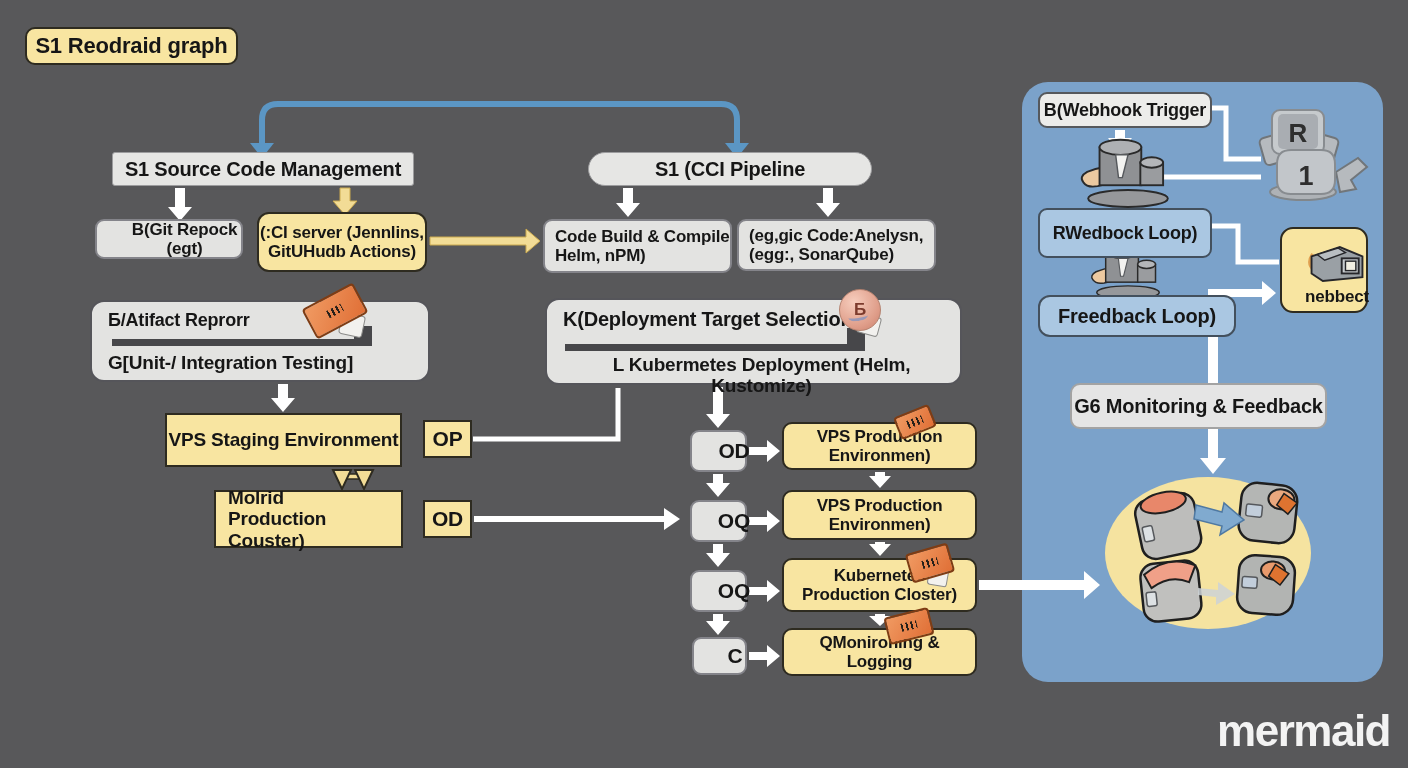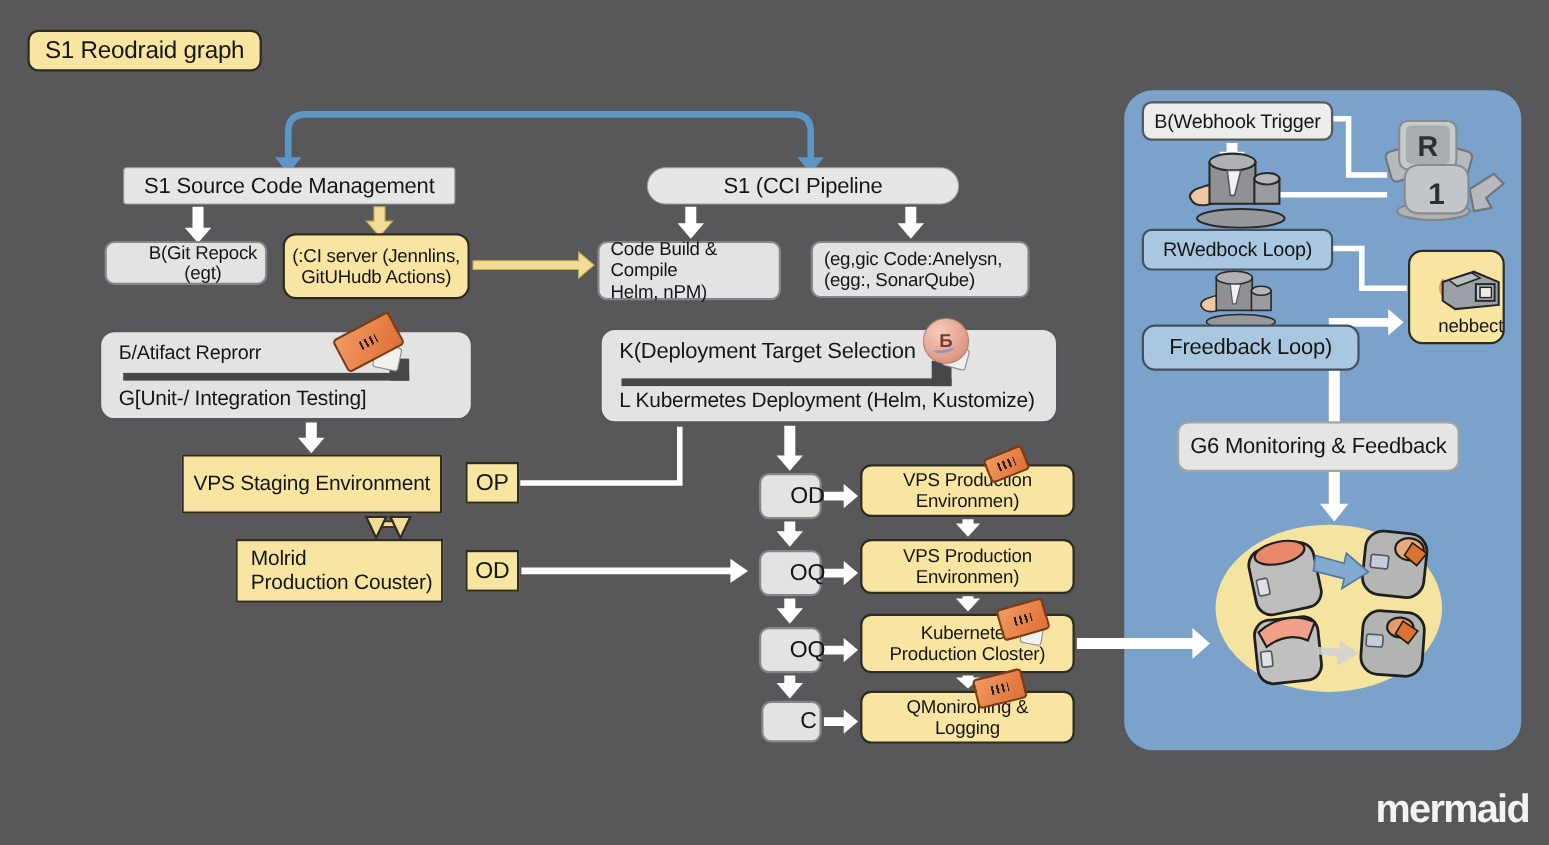--- a/index.html
+++ b/index.html
@@ -4,21 +4,21 @@
 <style>
   html,body{margin:0;padding:0;}
   body{
     width:1408px;height:768px;position:relative;overflow:hidden;
     background:#58585a;
     font-family:"Liberation Sans",sans-serif;
   }
   .box{
     position:absolute;box-sizing:border-box;display:flex;
     align-items:center;justify-content:center;text-align:center;
-    font-weight:normal;color:#161616;z-index:3;letter-spacing:-0.2px;
+    font-weight:bold;color:#161616;z-index:3;letter-spacing:-0.2px;
     line-height:1.12;
   }
   .col{flex-direction:column;}
   .grayN{background:#e3e3e1;border:2px solid #84848a;border-radius:9px;padding-left:31px;}
   .grayFlat{background:#e6e6e4;border:1.5px solid #9c9c9e;border-radius:3px;}
   .yellowN{background:#f8e5a1;border:2px solid #2e2b20;}
   .yellowR{background:#f8e5a1;border:2px solid #2e2b20;border-radius:10px;}
   .blueN{background:#aac7e2;border:2px solid #43505d;border-radius:9px;}
   .panel{
     position:absolute;left:1022px;top:82px;width:361px;height:600px;
@@ -46,21 +46,21 @@
     border:1px solid #b5826f;z-index:4;display:flex;align-items:center;
     justify-content:center;font-weight:bold;color:#7c3b2d;font-size:17px;
   }
   .badge::after{
     content:"";position:absolute;left:8px;bottom:9px;width:20px;height:6px;
     border-bottom:3px solid #8794be;border-radius:50%;transform:rotate(-8deg);
     opacity:.8;
   }
   #watermark{
     position:absolute;right:18px;bottom:12px;color:#f3f3f3;
-    font-size:36px;font-weight:bold;letter-spacing:-1.5px;z-index:3;margin-left:11px;
+    font-size:44px;font-weight:bold;letter-spacing:-1.5px;z-index:3;margin-left:11px;
   }
   svg.layer{position:absolute;left:0;top:0;z-index:2;}
   svg text{font-family:"Liberation Sans",sans-serif;font-weight:bold;}
 </style>
 </head>
 <body>
 
 <div class="panel"></div>
 
 <svg class="layer" width="1408" height="768">
@@ -175,21 +175,21 @@
 
 <div class="box grayN" style="left:95px;top:219px;width:148px;height:40px;font-size:17px;">B(Git Repock (egt)</div>
 
 <div class="box yellowN col" style="left:257px;top:212px;width:170px;height:60px;border-radius:12px;font-size:17px;">
   <div>(:CI server (Jennlins,</div>
   <div>GitUHudb Actions)</div>
 </div>
 
 <div class="box grayFlat" style="left:588px;top:152px;width:284px;height:34px;border-radius:17px;font-size:20px;">S1 (CCI Pipeline</div>
 
-<div class="box grayN col" style="left:543px;top:219px;width:167px;height:54px;font-size:17px;align-items:flex-start;padding-left:10px;text-align:left;">
+<div class="box grayN col" style="left:543px;top:219px;width:189px;height:54px;font-size:17px;align-items:flex-start;padding-left:10px;text-align:left;">
   <div>Code Build &amp; Compile</div>
   <div>Helm, nPM)</div>
 </div>
 
 <div class="box grayN col" style="left:737px;top:219px;width:199px;height:52px;font-size:17px;align-items:flex-start;padding-left:10px;text-align:left;">
   <div>(eg,gic Code:Anelysn,</div>
   <div>(egg:, SonarQube)</div>
 </div>
 
 <div class="box grayN" style="left:90px;top:300px;width:340px;height:82px;border-radius:14px;border-color:#55555a;border-width:2.5px;">
@@ -246,21 +246,21 @@
 <div class="tag" style="left:908px;top:548px;width:40px;height:26px;transform:rotate(-16deg);"></div>
 
 <div class="box yellowR col" style="left:782px;top:628px;width:195px;height:48px;font-size:17px;">
   <div>QMonironing &amp;</div>
   <div>Logging</div>
 </div>
 <div class="tag" style="left:886px;top:612px;width:42px;height:24px;transform:rotate(-14deg);"></div>
 
 <div class="box" style="left:1038px;top:92px;width:174px;height:36px;font-size:18px;background:#ececea;border:2px solid #55585c;border-radius:9px;">B(Webhook Trigger</div>
 
-<div class="box blueN" style="left:1038px;top:208px;width:174px;height:38px;font-size:18px;">RWedbock Loop)</div>
+<div class="box blueN" style="left:1038px;top:208px;width:174px;height:50px;font-size:18px;">RWedbock Loop)</div>
 
 <div class="box blueN" style="left:1038px;top:295px;width:198px;height:42px;font-size:20px;border-radius:12px;">Freedback Loop)</div>
 
 <div class="box yellowR col" style="left:1280px;top:227px;width:88px;height:86px;border-radius:13px;border-width:2.5px;font-size:17px;justify-content:flex-end;padding-bottom:5px;padding-left:26px;">
   <svg width="66" height="42" viewBox="0 0 70 44" style="margin-bottom:2px;">
     <path d="M10,12 q-7,9 2,17" fill="none" stroke="#e0a050" stroke-width="5"></path>
     <path d="M8,14 L38,4 L62,14 L62,36 L20,40 L8,32 z" fill="#9aa0a5" stroke="#26262a" stroke-width="2"></path>
     <path d="M14,12 L36,5 L44,10 L22,18 z" fill="#b9bec2" stroke="#26262a" stroke-width="1.5"></path>
     <rect x="40" y="16" width="18" height="16" fill="#c6cacd" stroke="#26262a" stroke-width="2"></rect>
     <rect x="44" y="19" width="11" height="10" fill="#f2efe2" stroke="#26262a" stroke-width="1.5"></rect>

